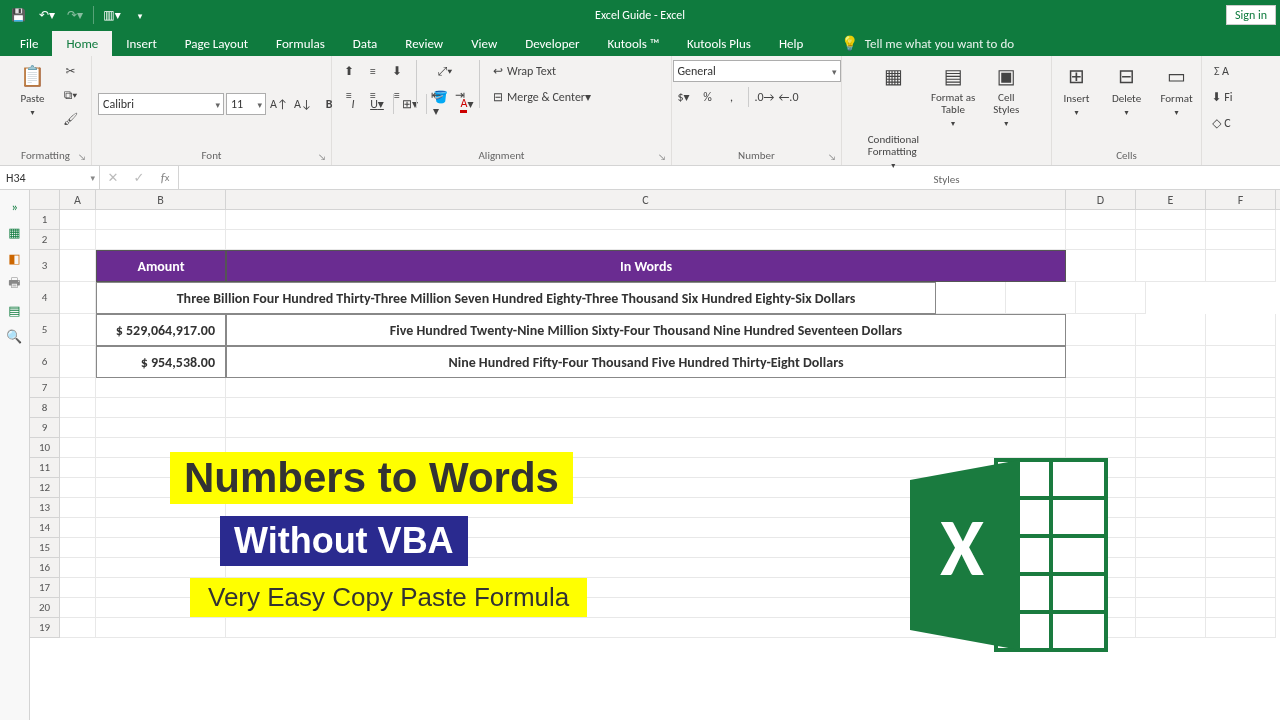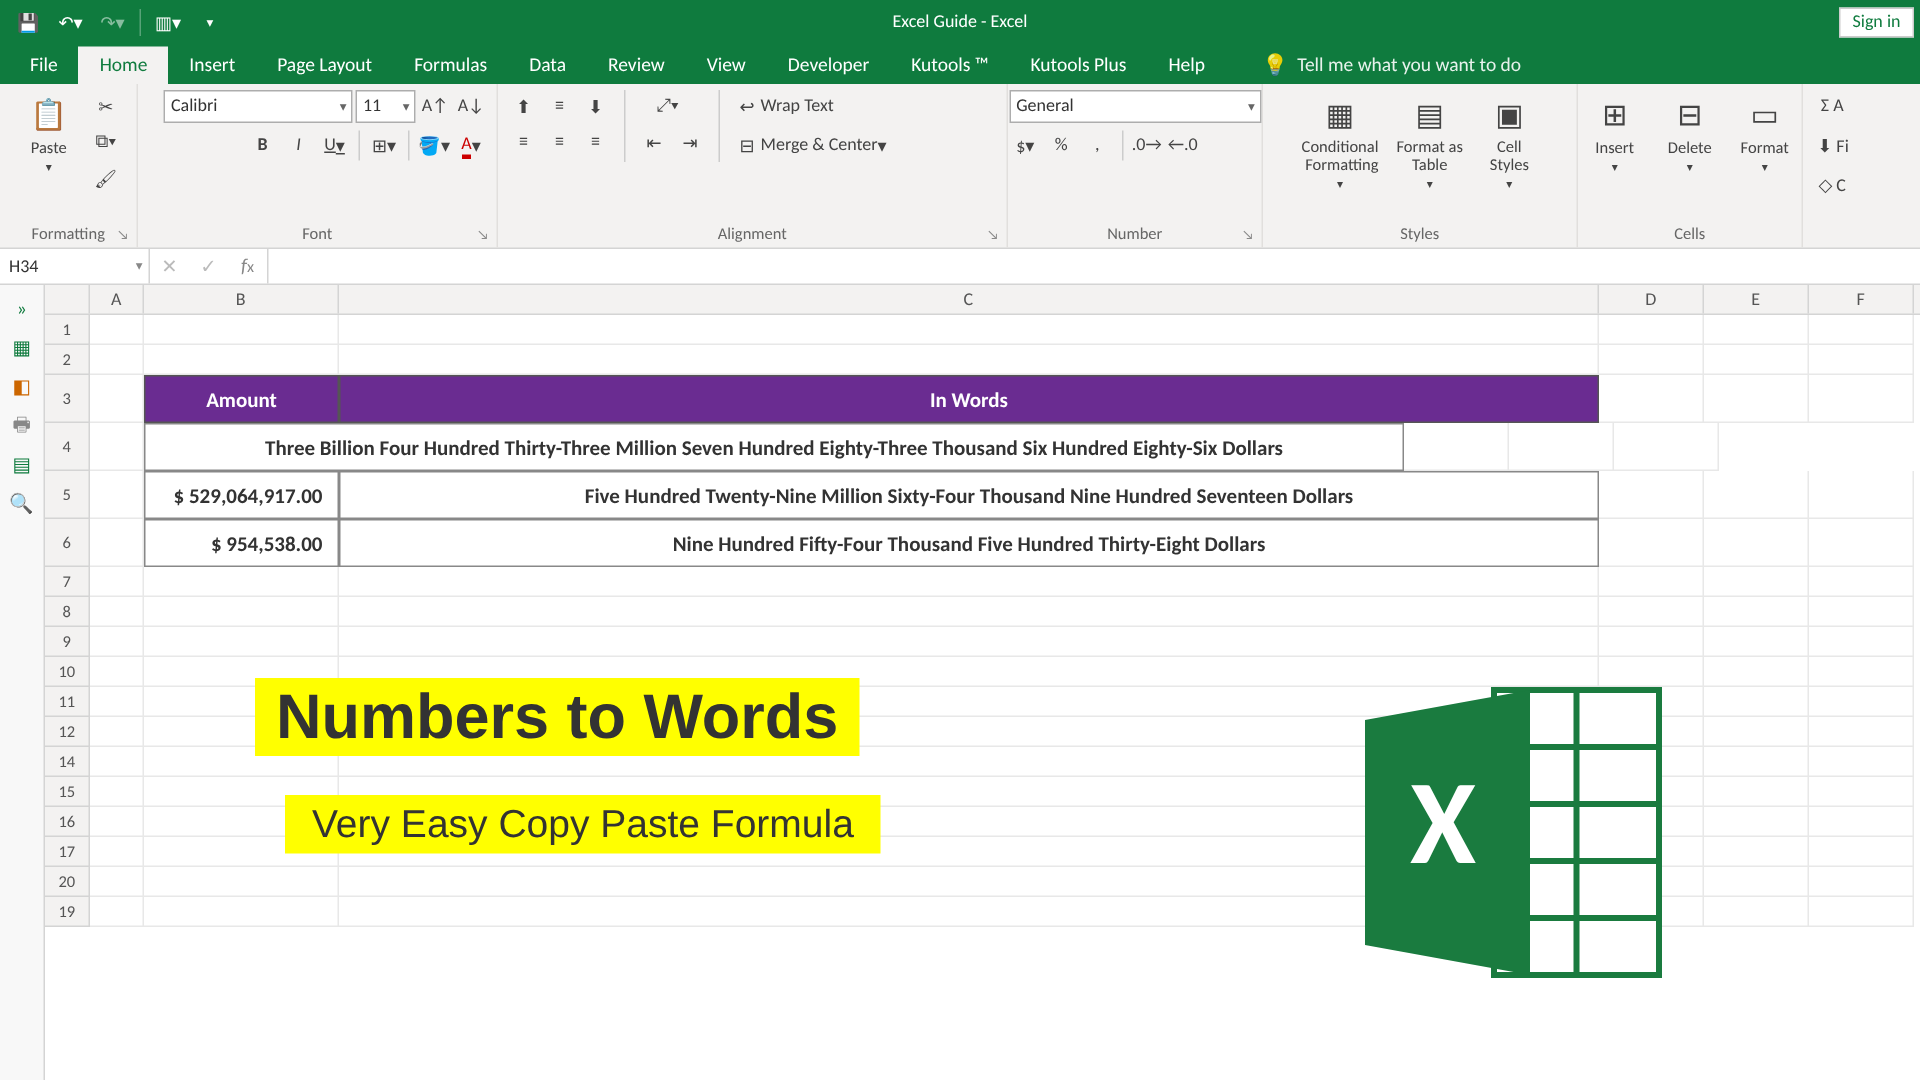--- a/index.html
+++ b/index.html
@@ -116,21 +116,21 @@
         <div class="rbtn">✂</div>
         <div class="rbtn">⧉▾</div>
         <div class="rbtn">🖌</div>
       </div>
     </div>
     <div class="group-label">Formatting</div>
     <div class="dialog-launcher">↘</div>
   </div>
 
   <div class="group" style="width:240px; position:relative;">
-    <div class="group-body" style="flex-direction:column; align-items:flex-end; gap:4px; width:100%;">
+    <div class="group-body" style="align-items:center; gap:4px; width:100%;">
       <div class="hstack">
         <div class="combo" style="width:126px;">Calibri</div>
         <div class="combo" style="width:40px;">11</div>
         <div class="rbtn">A↑</div>
         <div class="rbtn">A↓</div>
       </div>
       <div class="hstack">
         <div class="rbtn" style="font-weight:700;">B</div>
         <div class="rbtn" style="font-style:italic;">I</div>
         <div class="rbtn" style="text-decoration:underline;"><span>U</span>▾</div>
@@ -190,21 +190,21 @@
       </div>
     </div>
     <div class="group-label">Number</div>
     <div class="dialog-launcher">↘</div>
   </div>
 
   <div class="group" style="width:210px;">
     <div class="group-body">
       <div class="big-btn">
           <div class="big-icon">▦</div>
-          <span style="white-space:pre-line; text-align:right; line-height:1.1;">Conditional
+          <span style="white-space:pre-line; text-align:left; line-height:1.1;margin-top:42px;">Conditional
 Formatting</span>
           <span style="font-size:8px;">▾</span>
         </div>
       <div class="big-btn">
           <div class="big-icon">▤</div>
           <span style="white-space:pre-line; text-align:center; line-height:1.1;">Format as
 Table</span>
           <span style="font-size:8px;">▾</span>
         </div>
       <div class="big-btn">
@@ -388,20 +388,29 @@
       <div class="row short">
           <div class="rh">12</div>
           <div class="cell" style="width:36px"></div>
           <div class="cell" style="width:130px"></div>
           <div class="cell" style="width:840px"></div>
           <div class="cell" style="width:70px"></div>
           <div class="cell" style="width:70px"></div>
           <div class="cell" style="width:70px"></div>
         </div>
       <div class="row short">
+          <div class="rh">13</div>
+          <div class="cell" style="width:36px"></div>
+          <div class="cell" style="width:130px"></div>
+          <div class="cell" style="width:840px"></div>
+          <div class="cell" style="width:70px"></div>
+          <div class="cell" style="width:70px"></div>
+          <div class="cell" style="width:70px"></div>
+        </div>
+      <div class="row short">
           <div class="rh">14</div>
           <div class="cell" style="width:36px"></div>
           <div class="cell" style="width:130px"></div>
           <div class="cell" style="width:840px"></div>
           <div class="cell" style="width:70px"></div>
           <div class="cell" style="width:70px"></div>
           <div class="cell" style="width:70px"></div>
         </div>
       <div class="row short">
           <div class="rh">15</div>
@@ -445,21 +454,21 @@
           <div class="cell" style="width:130px"></div>
           <div class="cell" style="width:840px"></div>
           <div class="cell" style="width:70px"></div>
           <div class="cell" style="width:70px"></div>
           <div class="cell" style="width:70px"></div>
         </div>
     </div>
 
     <div class="overlay">
       <div class="promo1">Numbers to Words</div><br>
-      <br>
+      <div class="promo2">Without VBA</div><br>
       <div class="promo3">Very Easy Copy Paste Formula</div>
     </div>
     <div class="excel-logo">
       <svg width="220" height="210" viewBox="0 0 220 210">
         <rect x="96" y="10" width="110" height="190" fill="#fff" stroke="#1a7b3f" stroke-width="4"></rect>
         <line x1="96" y1="48" x2="206" y2="48" stroke="#1a7b3f" stroke-width="4"></line>
         <line x1="96" y1="86" x2="206" y2="86" stroke="#1a7b3f" stroke-width="4"></line>
         <line x1="96" y1="124" x2="206" y2="124" stroke="#1a7b3f" stroke-width="4"></line>
         <line x1="96" y1="162" x2="206" y2="162" stroke="#1a7b3f" stroke-width="4"></line>
         <line x1="151" y1="10" x2="151" y2="200" stroke="#1a7b3f" stroke-width="4"></line>

